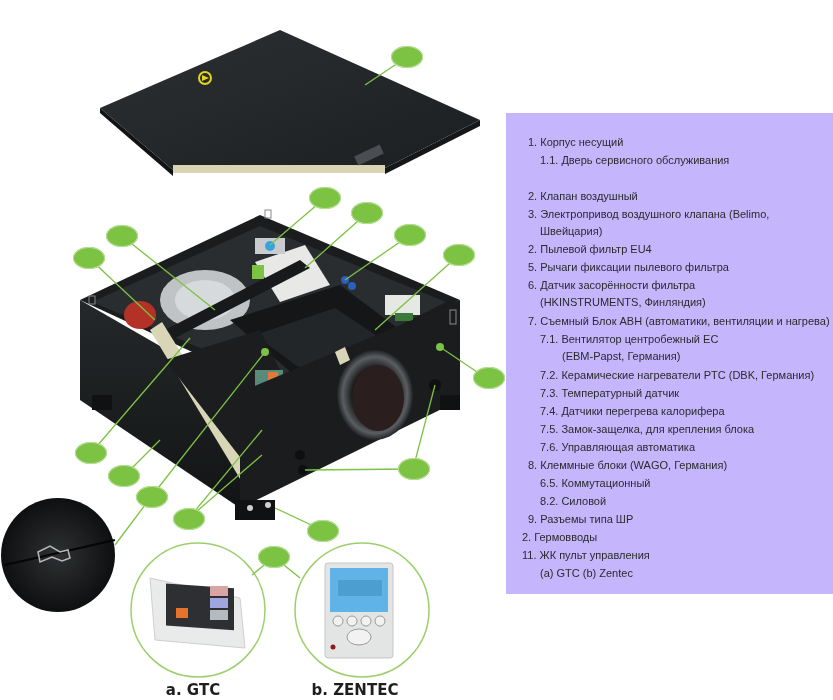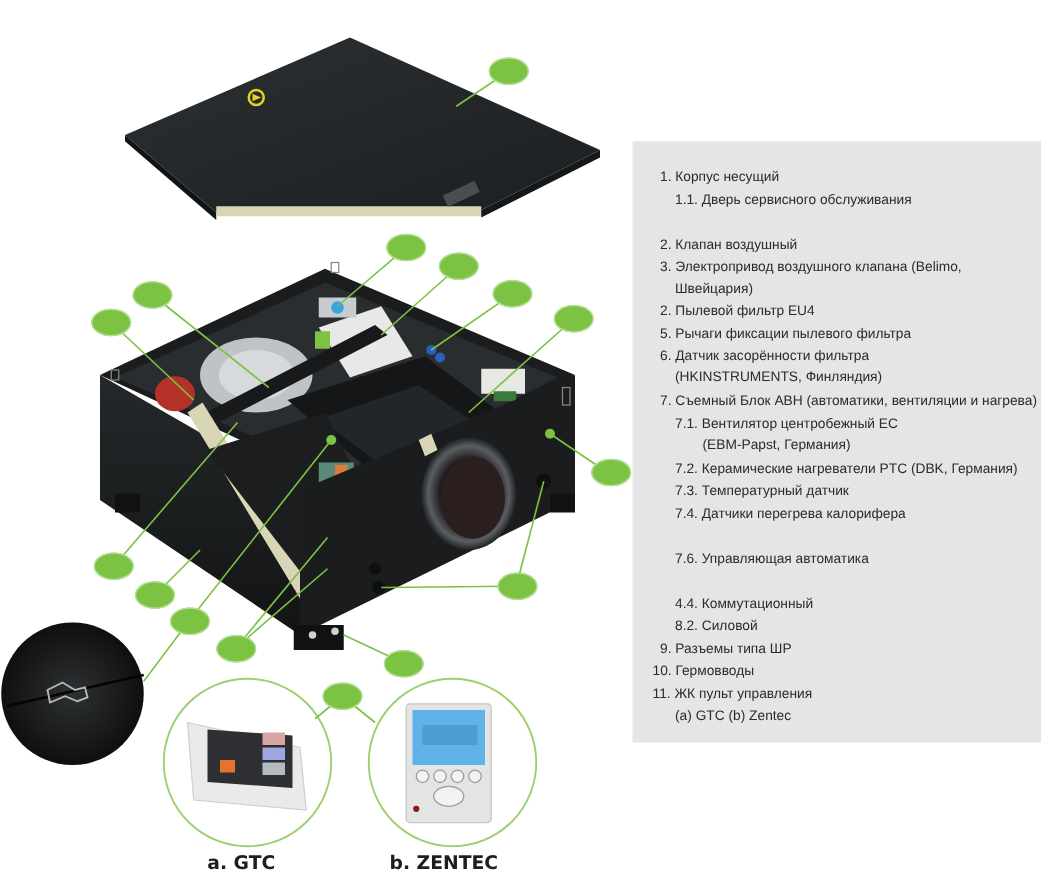--- a/index.html
+++ b/index.html
@@ -24,21 +24,21 @@
     box-shadow: 0 0 0 1px #b9e09a inset;
     letter-spacing: -0.5px;
     padding-left: 32px;
   }
   .badge.sm { font-size: 9.5px; }
 
   .legend {
     position: absolute;
     left: 506px; top: 113px;
     width: 327px; height: 481px;
-    background: #e5e5e5;
+    background: #c4b5fd;
     padding-top: 18px;
   }
   .legend-item {
     position: absolute;
     font-size: 11px;
     color: #2b2b2b;
     white-space: nowrap;
     line-height: 14px;
   }
 
@@ -234,21 +234,23 @@
     <div class="legend-item" style="left:22px;top:129px">2. Пылевой фильтр EU4</div>
     <div class="legend-item" style="left:22px;top:147px">5. Рычаги фиксации пылевого фильтра</div>
     <div class="legend-item" style="left:22px;top:165px">6. Датчик засорённости фильтра</div>
     <div class="legend-item" style="left:34px;top:182px">(HKINSTRUMENTS, Финляндия)</div>
     <div class="legend-item" style="left:22px;top:201px">7. Съемный Блок АВН (автоматики, вентиляции и нагрева)</div>
     <div class="legend-item" style="left:34px;top:219px">7.1. Вентилятор центробежный ЕС</div>
     <div class="legend-item" style="left:56px;top:236px">(EBM-Papst, Германия)</div>
     <div class="legend-item" style="left:34px;top:255px">7.2. Керамические нагреватели PTC (DBK, Германия)</div>
     <div class="legend-item" style="left:34px;top:273px">7.3. Температурный датчик</div>
     <div class="legend-item" style="left:34px;top:291px">7.4. Датчики перегрева калорифера</div>
+    <div class="legend-item" style="left:34px;top:309px">7.5. Замок-защелка, для крепления блока</div>
     <div class="legend-item" style="left:34px;top:327px">7.6. Управляющая автоматика</div>
-    <div class="legend-item" style="left:34px;top:363px">4.4. Коммутационный</div>
+    <div class="legend-item" style="left:22px;top:345px">8. Клеммные блоки (WAGO, Германия)</div>
+    <div class="legend-item" style="left:34px;top:363px">6.5. Коммутационный</div>
     <div class="legend-item" style="left:34px;top:381px">8.2. Силовой</div>
     <div class="legend-item" style="left:22px;top:399px">9. Разъемы типа ШР</div>
-    <div class="legend-item" style="left:16px;top:417px">10. Гермовводы</div>
+    <div class="legend-item" style="left:16px;top:417px">2. Гермовводы</div>
     <div class="legend-item" style="left:16px;top:435px">11. ЖК пульт управления</div>
     <div class="legend-item" style="left:34px;top:453px">(a) GTC (b) Zentec</div>
   </div>
 </div>
 
 </body></html>

